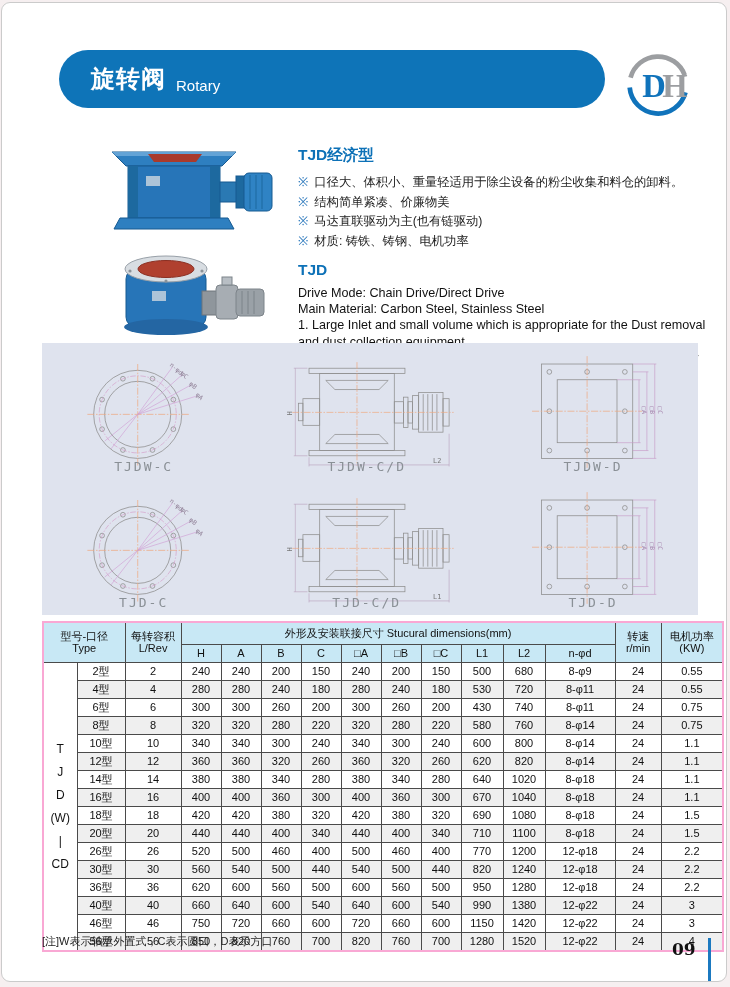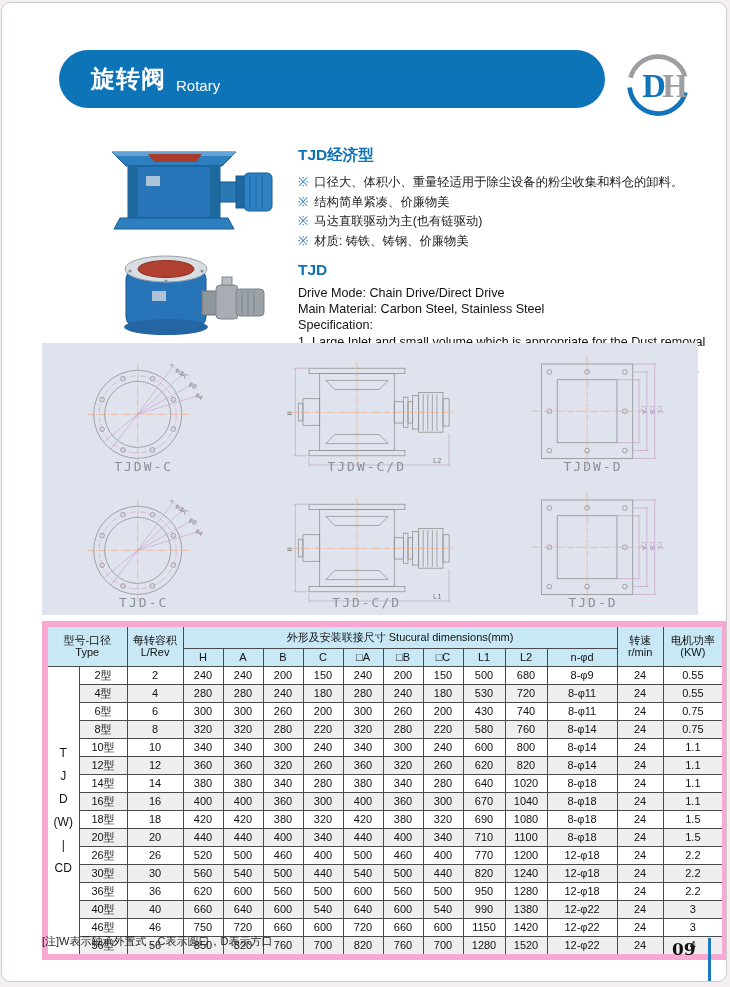--- a/index.html
+++ b/index.html
@@ -48,21 +48,21 @@
   
   .dim-table{
     position:absolute;left:40px;top:618px;
     border-collapse:collapse;table-layout:fixed;width:656px;
     font-size:11px;color:#111;
   }
   .dim-table th,.dim-table td{
     border:1px solid #4a4a4a;text-align:center;vertical-align:middle;
     padding:0;white-space:nowrap;overflow:hidden;height:17px;line-height:1.05;
   }
-  .dim-table{border:6px solid #f9a8d4;}
+  .dim-table{border:2px solid #f9a8d4;}
   .dim-table thead th{background:#c8e8f5;font-weight:normal;}
   .dim-table thead tr.h1 th{height:21px;}
   .dim-table thead tr.h2 th{height:17px;}
   .dim-table tbody tr.alt td{background:#efefef;}
   .dim-table td.series-cell{background:#fff;vertical-align:middle;font-size:12px;}
   .series-cell div{margin:11px 0;line-height:1;}
   
   .footnote{position:absolute;left:40px;top:931px;font-size:11px;color:#222;}
   .pagenum{
     position:absolute;left:670px;top:936px;font-family:"DejaVu Serif",serif;
@@ -137,26 +137,25 @@
     <div class="bullet">
       <span class="mark">※</span>
       <span>结构简单紧凑、价廉物美</span>
     </div>
     <div class="bullet">
       <span class="mark">※</span>
       <span>马达直联驱动为主(也有链驱动)</span>
     </div>
     <div class="bullet">
       <span class="mark">※</span>
-      <span>材质: 铸铁、铸钢、价廉物美</span>
+      <span>材质: 铸铁、铸钢、电机功率</span>
     </div>
     <div class="tjd-title">TJD</div>
     <div class="eng">Drive Mode: Chain Drive/Direct Drive</div>
     <div class="eng">Main Material: Carbon Steel, Stainless Steel</div>
-    <div class="eng">Specification:</div>
     <div class="eng">1. Large Inlet and small volume which is appropriate for the Dust removal and dust collection equipment</div>
     <div class="eng">2. Simple and compact structure with good price and guaranteed quality</div>
   </div>
 
   <div class="drawings">
 
     <div class="dwg-cell">
       <svg width="160" height="118" viewBox="0 0 160 150">
         <g stroke="#8f8f8f" fill="none" stroke-width="1">
           <circle cx="72" cy="78" r="56"></circle>

